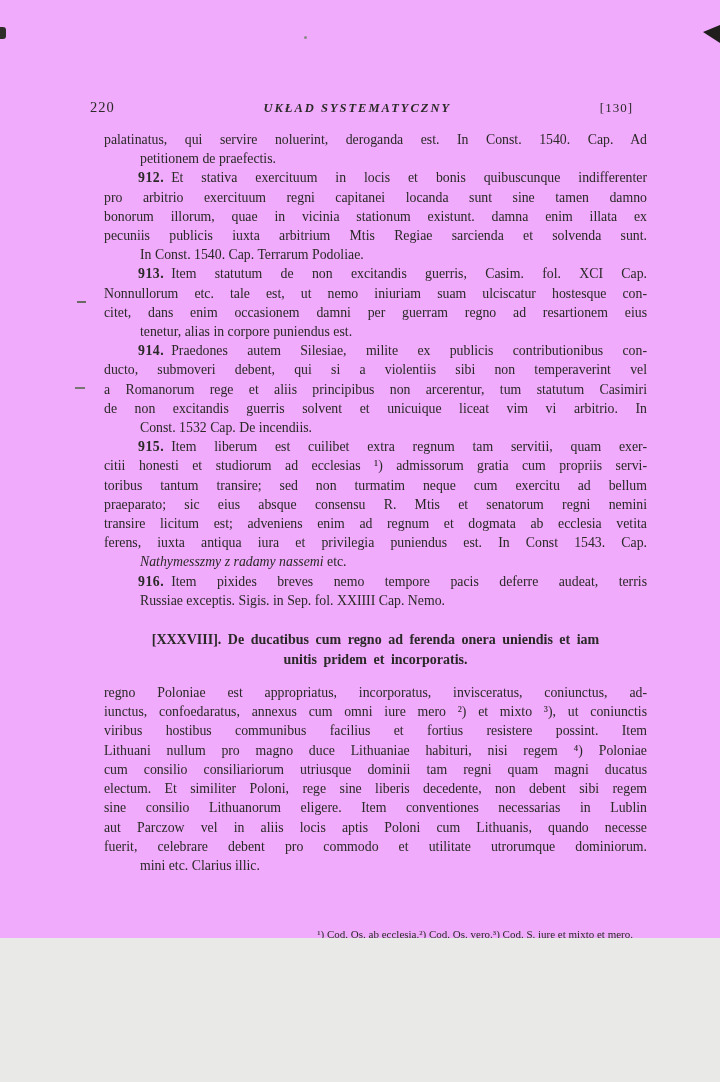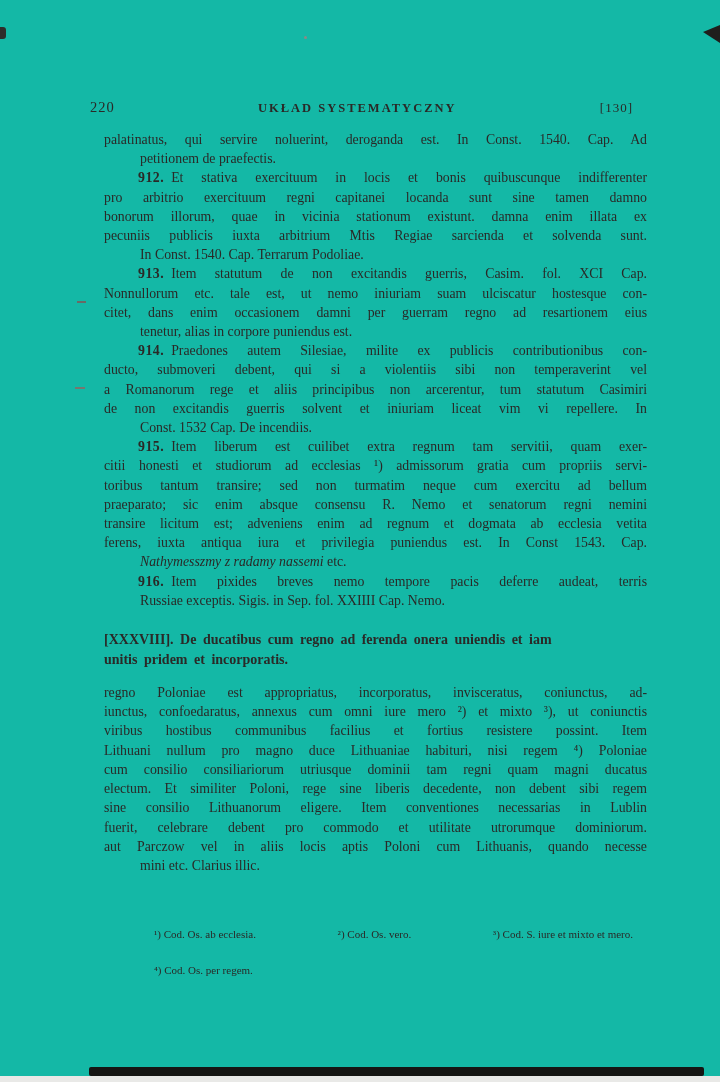--- a/index.html
+++ b/index.html
@@ -1,37 +1,37 @@
 <!DOCTYPE html>
 <html><head>
 <meta charset="utf-8">
 <style>
   html,body{margin:0;padding:0;}
   body{width:720px;height:1082px;background:#e9e9e7;font-family:"Liberation Serif",serif;}
-  .page{position:relative;width:720px;height:1076px;background:#14b8a6;overflow:hidden;color:#2a2927;}
+  .page{position:relative;width:720px;height:938px;background:#f0abfc;overflow:hidden;color:#2a2927;}
 
   
   .runhead{position:absolute;top:99px;left:90px;width:543px;display:flex;align-items:baseline;}
   .pageno{font-size:14.5px;letter-spacing:1px;}
-  .runtitle{flex:1;text-align:center;font-size:12.5px;font-weight:700;letter-spacing:2px;}
+  .runtitle{flex:1;text-align:center;font-size:12.5px;font-weight:700;letter-spacing:2px;font-style:italic;}
   .folio{font-size:13px;letter-spacing:1px;}
 
   
   .textcol{position:absolute;top:130px;left:104px;width:543px;font-size:13.8px;line-height:19.2px;}
   .line{text-align:justify;text-align-last:justify;text-justify:inter-word;min-height:19.2px;}
   .line.last{text-align:left;text-align-last:left;margin-left:36px;}
   .line.ind{text-indent:34px;}
   .pnum{font-weight:bold;letter-spacing:.5px;margin-right:7px;}
   .heading{font-weight:bold;margin:20px 0 13px 0;font-size:14px;}
-  .hline{line-height:20px;word-spacing:3px;min-height:20px;}
+  .hline{text-align:center;line-height:20px;word-spacing:3px;min-height:20px;}
   i{font-style:italic;}
 
   
   .footnotes{position:absolute;top:925px;left:90px;width:543px;font-size:11px;line-height:19.5px;}
-  .fnrow1{display:flex;justify-content:space-between;padding-left:64px;}
+  .fnrow1{display:flex;justify-content:flex-end;padding-left:64px;}
   .fnrow2{padding-left:64px;margin-top:16px;}
 
   
   .art{position:absolute;}
   .mark-tl{left:0;top:27px;width:6px;height:12px;background:#2e2d2a;border-radius:0 3px 3px 0;}
   .mark-tr{right:0;top:25px;width:0;height:0;border-top:7px solid transparent;border-bottom:11px solid transparent;border-right:17px solid #1f1e1c;}
   .speck1{left:304px;top:36px;width:3px;height:3px;background:#8a8a85;border-radius:50%;}
   .dash1{left:77px;top:301px;width:9px;height:2px;background:#6a6a65;}
   .dash2{left:75px;top:387px;width:10px;height:2px;background:#77776f;}
   .bar-bottom{left:89px;top:1067px;width:615px;height:9px;background:#151513;border-radius:2px;}
@@ -62,50 +62,50 @@
       <div class="para">
         <div class="line ind"><b class="pnum">913.</b>Item statutum de non excitandis guerris, Casim. fol. XCI Cap.</div>
         <div class="line">Nonnullorum etc. tale est, ut nemo iniuriam suam ulciscatur hostesque con-</div>
         <div class="line">citet, dans enim occasionem damni per guerram regno ad resartionem eius</div>
         <div class="line last">tenetur, alias in corpore puniendus est.</div>
       </div>
       <div class="para">
         <div class="line ind"><b class="pnum">914.</b>Praedones autem Silesiae, milite ex publicis contributionibus con-</div>
         <div class="line">ducto, submoveri debent, qui si a violentiis sibi non temperaverint vel</div>
         <div class="line">a Romanorum rege et aliis principibus non arcerentur, tum statutum Casimiri</div>
-        <div class="line">de non excitandis guerris solvent et iniuriam liceat vim vi repellere. In</div>
+        <div class="line">de non excitandis guerris solvent et unicuique liceat vim vi arbitrio. In</div>
         <div class="line last">Const. 1532 Cap. De incendiis.</div>
       </div>
       <div class="para">
         <div class="line ind"><b class="pnum">915.</b>Item liberum est cuilibet extra regnum tam servitii, quam exer-</div>
         <div class="line">citii honesti et studiorum ad ecclesias ¹) admissorum gratia cum propriis servi-</div>
         <div class="line">toribus tantum transire; sed non turmatim neque cum exercitu ad bellum</div>
-        <div class="line">praeparato; sic enim absque consensu R. Nemo et senatorum regni nemini</div>
+        <div class="line">praeparato; sic eius absque consensu R. Mtis et senatorum regni nemini</div>
         <div class="line">transire licitum est; adveniens enim ad regnum et dogmata ab ecclesia vetita</div>
         <div class="line">ferens, iuxta antiqua iura et privilegia puniendus est. In Const 1543. Cap.</div>
         <div class="line last"><i>Nathymesszmy z radamy nassemi</i> etc.</div>
       </div>
       <div class="para">
         <div class="line ind"><b class="pnum">916.</b>Item pixides breves nemo tempore pacis deferre audeat, terris</div>
         <div class="line last">Russiae exceptis. Sigis. in Sep. fol. XXIIII Cap. Nemo.</div>
       </div>
       <div class="heading">
         <div class="hline">[XXXVIII]. De ducatibus cum regno ad ferenda onera uniendis et iam</div>
         <div class="hline">unitis pridem et incorporatis.</div>
       </div>
       <div class="para">
         <div class="line">regno Poloniae est appropriatus, incorporatus, invisceratus, coniunctus, ad-</div>
         <div class="line">iunctus, confoedaratus, annexus cum omni iure mero ²) et mixto ³), ut coniunctis</div>
         <div class="line">viribus hostibus communibus facilius et fortius resistere possint. Item</div>
         <div class="line">Lithuani nullum pro magno duce Lithuaniae habituri, nisi regem ⁴) Poloniae</div>
         <div class="line">cum consilio consiliariorum utriusque dominii tam regni quam magni ducatus</div>
         <div class="line">electum. Et similiter Poloni, rege sine liberis decedente, non debent sibi regem</div>
         <div class="line">sine consilio Lithuanorum eligere. Item conventiones necessarias in Lublin</div>
+        <div class="line">aut Parczow vel in aliis locis aptis Poloni cum Lithuanis, quando necesse</div>
         <div class="line">fuerit, celebrare debent pro commodo et utilitate utrorumque dominiorum.</div>
-        <div class="line">aut Parczow vel in aliis locis aptis Poloni cum Lithuanis, quando necesse</div>
         <div class="line last">mini etc. Clarius illic.</div>
       </div>
     </div>
 
   <div class="footnotes">
     <div class="fnrow1">
       <span>¹) Cod. Os. ab ecclesia.</span>
       <span>²) Cod. Os. vero.</span>
       <span>³) Cod. S. iure et mixto et mero.</span>
     </div>

